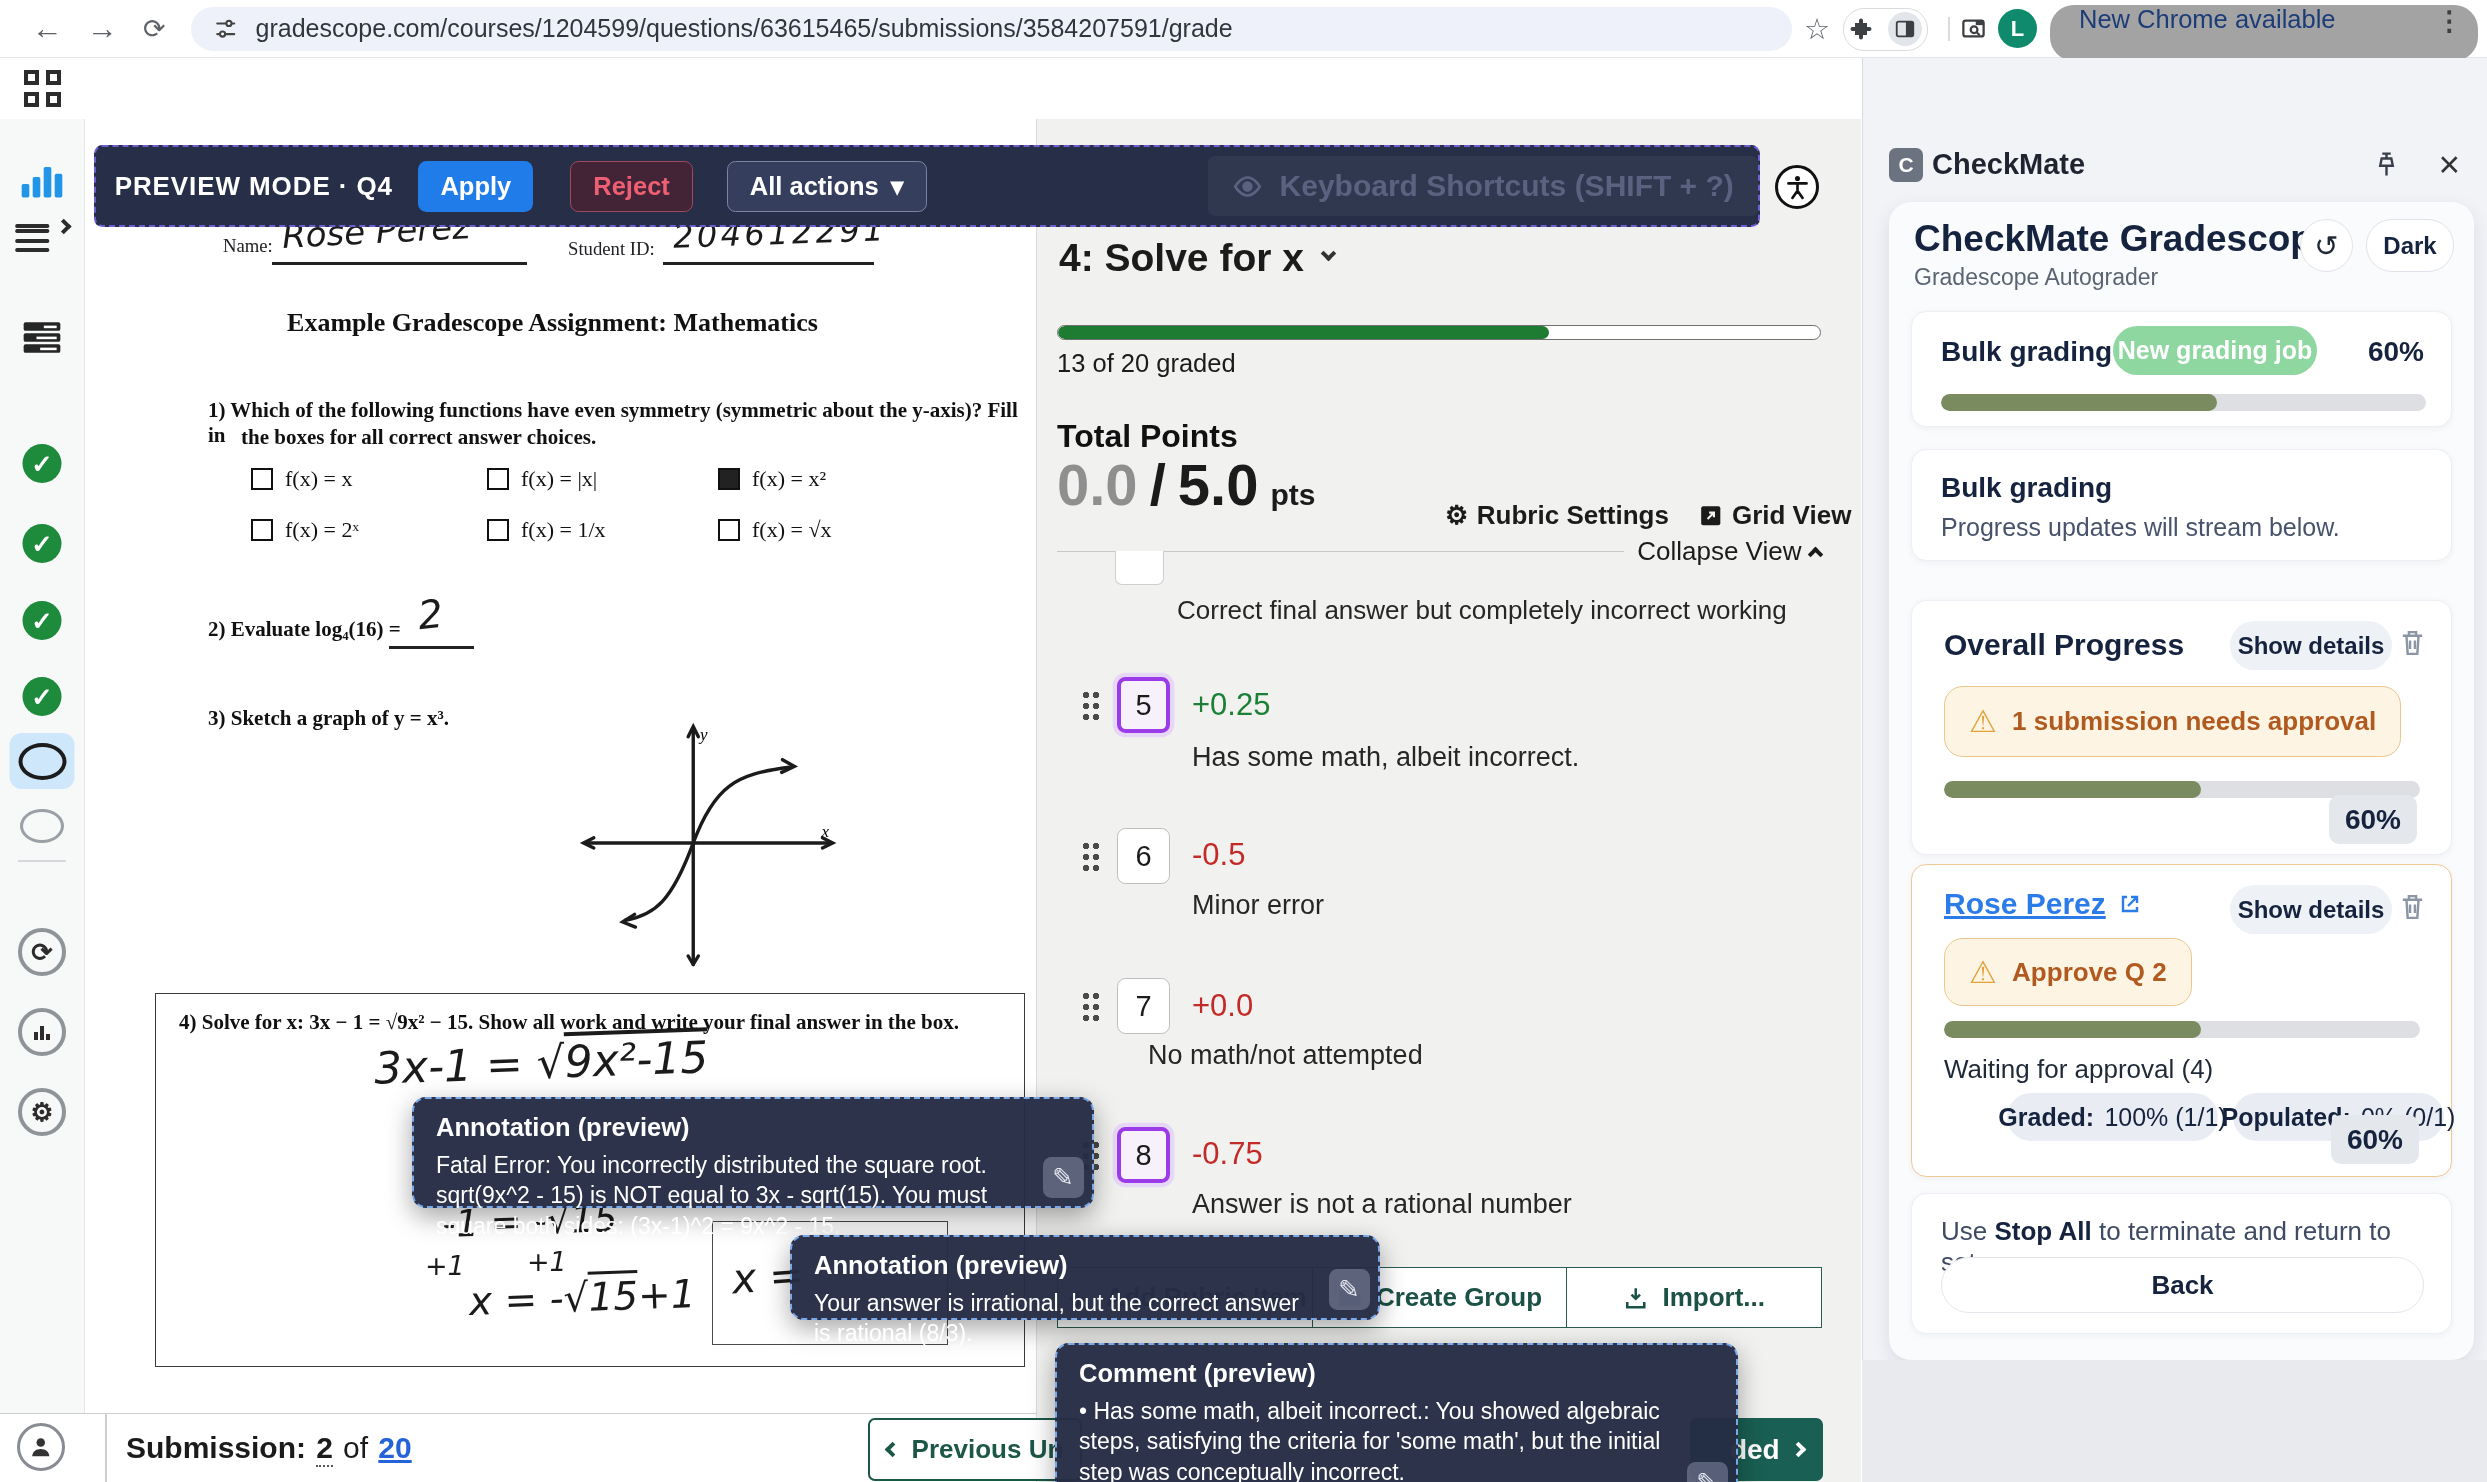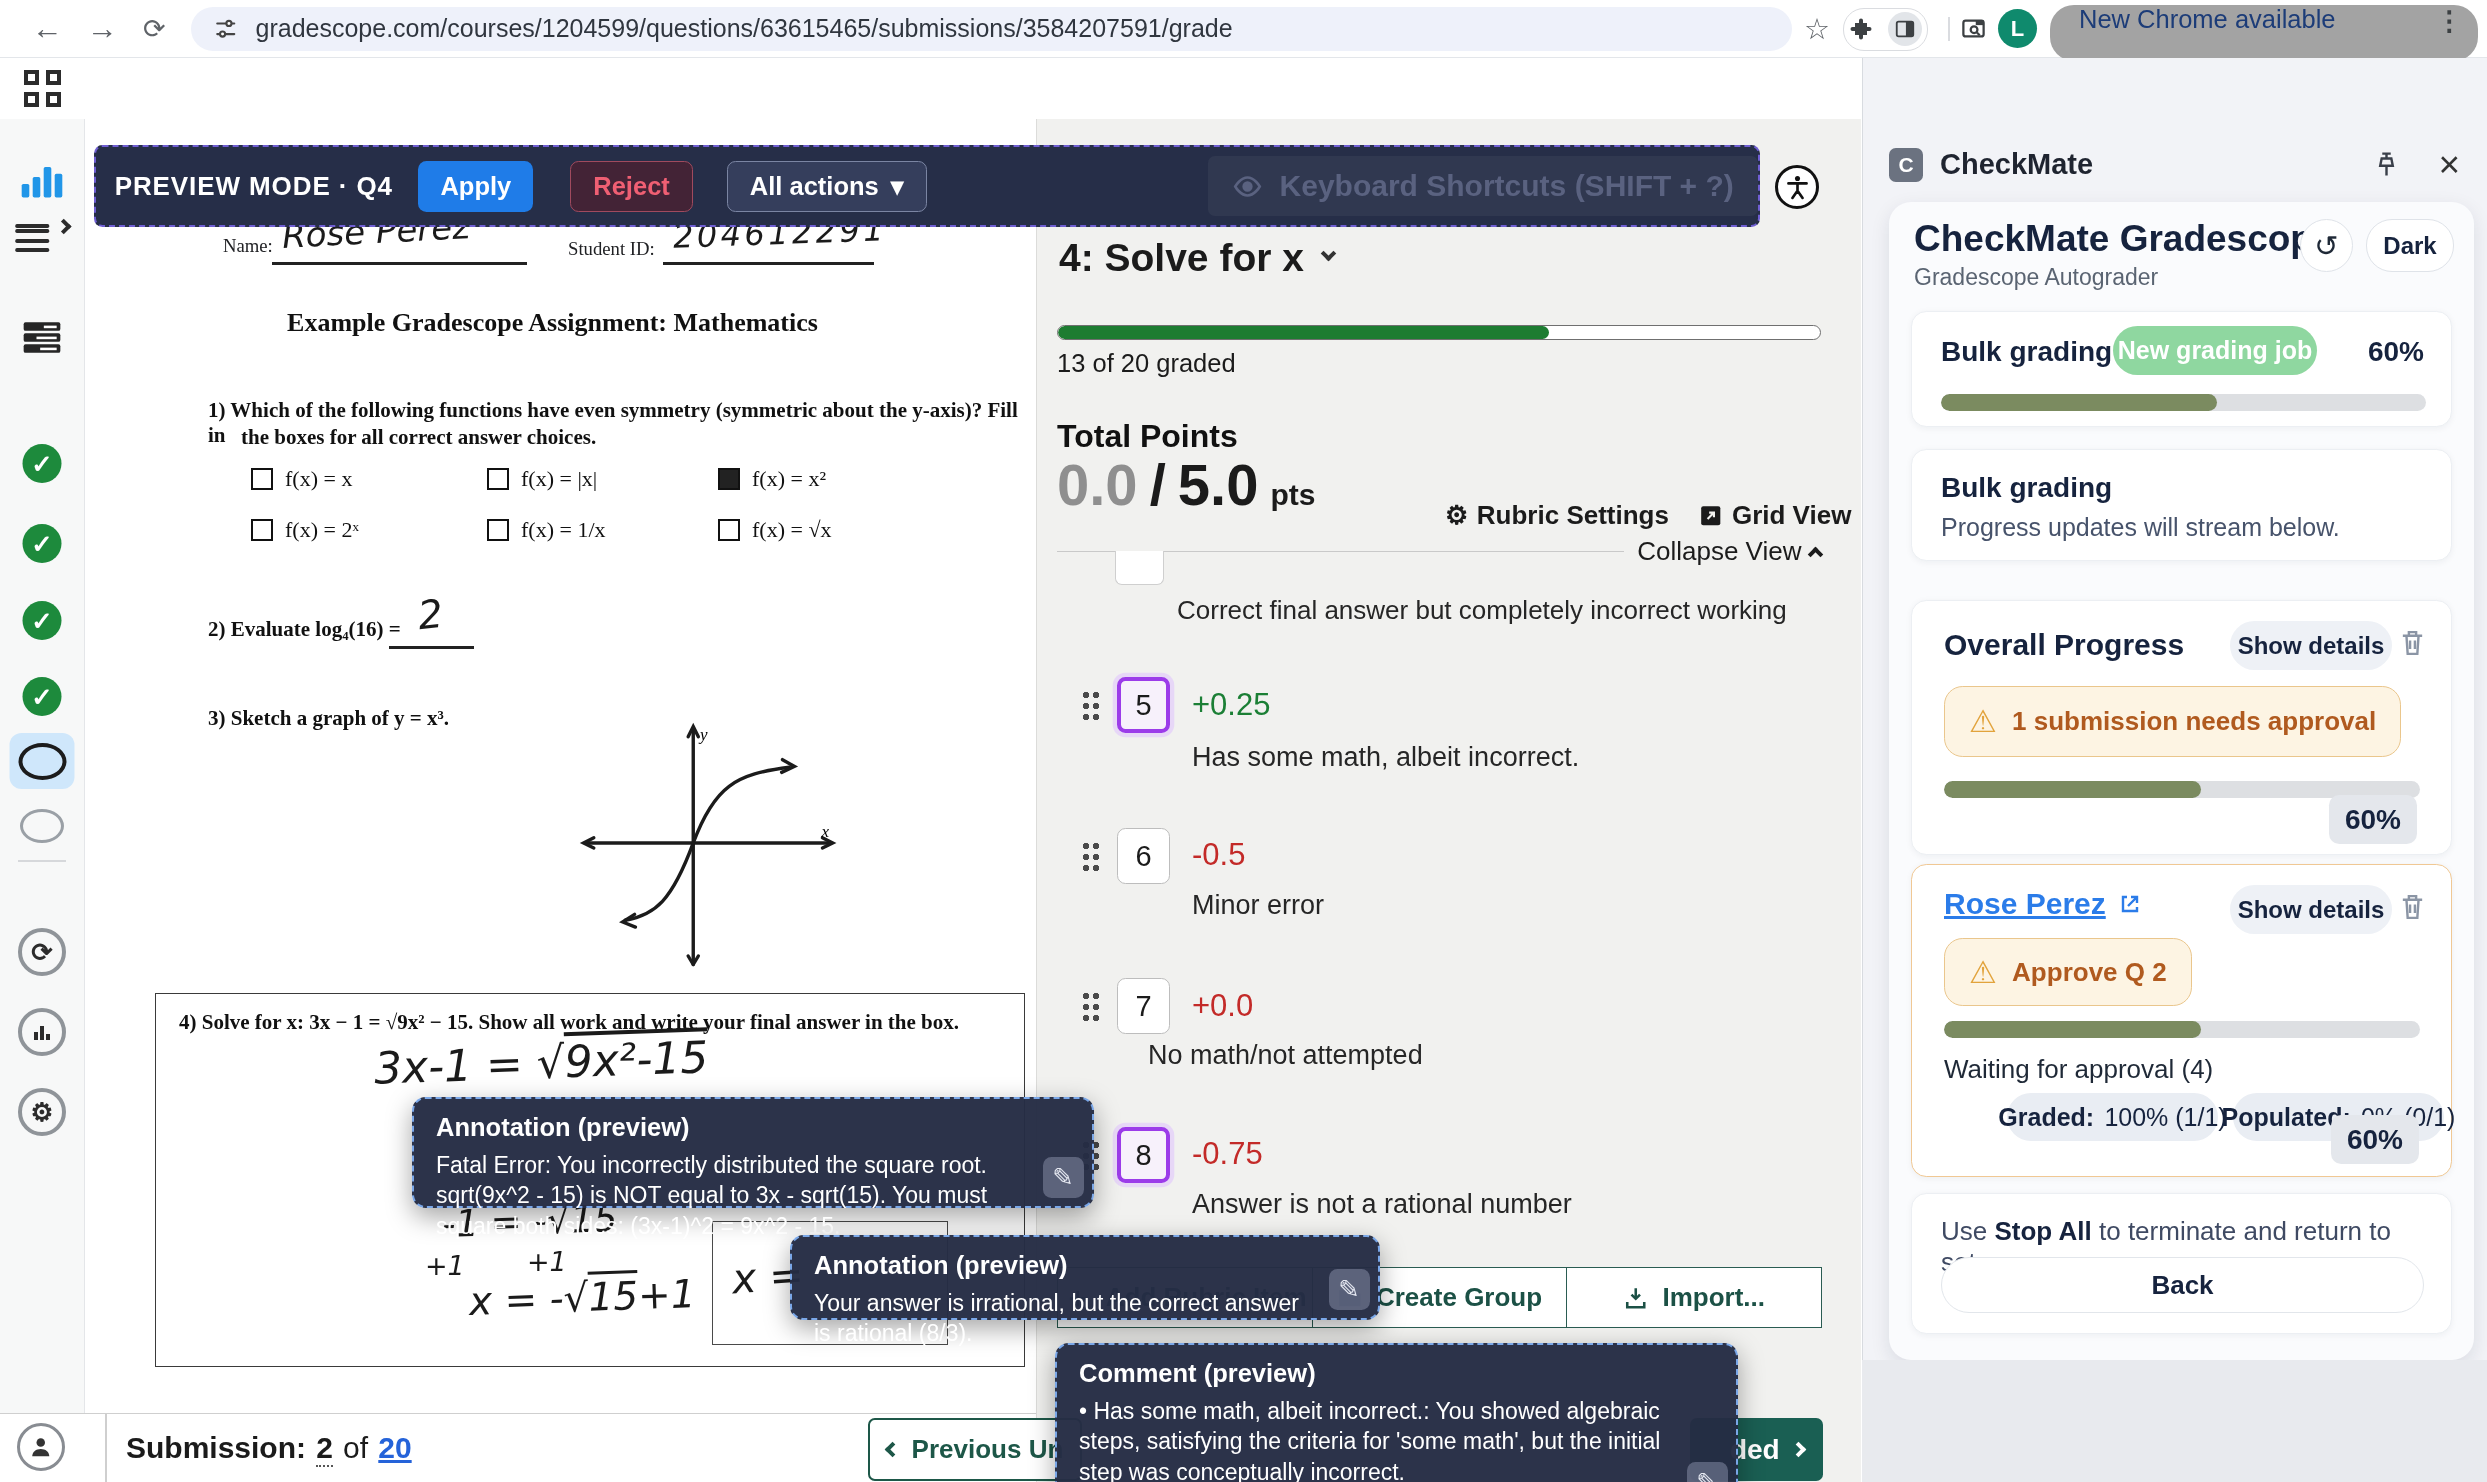--- a/index.html
+++ b/index.html
@@ -109,21 +109,21 @@
 .tip p{font-size:23px;line-height:1.32}
 .tip .pencil{position:absolute;right:8.5px;bottom:8.5px;width:41px;height:41px;background:rgba(150,158,185,.45);border-radius:8.5px;display:flex;align-items:center;justify-content:center;font-size:25.5px;color:#e6e9f2}
 #tip1{left:412px;top:1097px;width:682px;height:111px}
 #tip2{left:790px;top:1235px;width:590px;height:85px}
 #tip3{left:1055px;top:1343px;width:683px;height:170px}
 
 
 #cm-panel{left:1862px;top:58px;width:626px;height:1425px;background:#f2f3f7;border-left:0.9px solid #d8dbe0}
 #cm-head{position:absolute;left:1889px;top:146px;width:571px;height:37px;display:flex;align-items:center}
 #cm-badge{width:34px;height:34px;background:#6b7280;border-radius:6.8px;color:#fff;font-weight:bold;font-size:21px;display:flex;align-items:center;justify-content:center}
-#cm-head .ttl{font-size:29px;font-weight:600;color:#1f2430;margin-left:17px}
+#cm-head .ttl{font-size:29px;font-weight:600;color:#1f2430;margin-left:9px}
 #cm-head .sp{flex:1}
 #cm-head .hic{color:#333;margin-left:37px}
 #cm-card{position:absolute;left:1889px;top:202px;width:585px;height:1158px;background:#fafbfd;border-radius:22px;box-shadow:0 6.8px 18.7px rgba(20,30,60,.10)}
 .cmabs{position:absolute}
 #cm-title{left:1914px;top:218px;font-size:37px;font-weight:800;color:#16233e}
 #cm-sub{left:1914px;top:264px;font-size:23px;color:#5a6472}
 #undo-btn{left:2300px;top:219px;width:53px;height:53px;border:1.7px solid #dfe3e9;border-radius:50%;background:#fff;display:flex;align-items:center;justify-content:center;color:#1f2937}
 #dark-btn{left:2366px;top:219px;width:88px;height:53px;border:1.7px solid #dfe3e9;border-radius:26px;background:#fff;display:flex;align-items:center;justify-content:center;font-size:24px;font-weight:800;color:#16233e}
 .cm-card{position:absolute;background:#fff;border:0.9px solid #eceff3;border-radius:15.3px;box-shadow:0 1.7px 6.8px rgba(20,30,60,.05)}
 .cm-bar{height:17px;border-radius:8.5px;background:#dddfe2;overflow:hidden}

